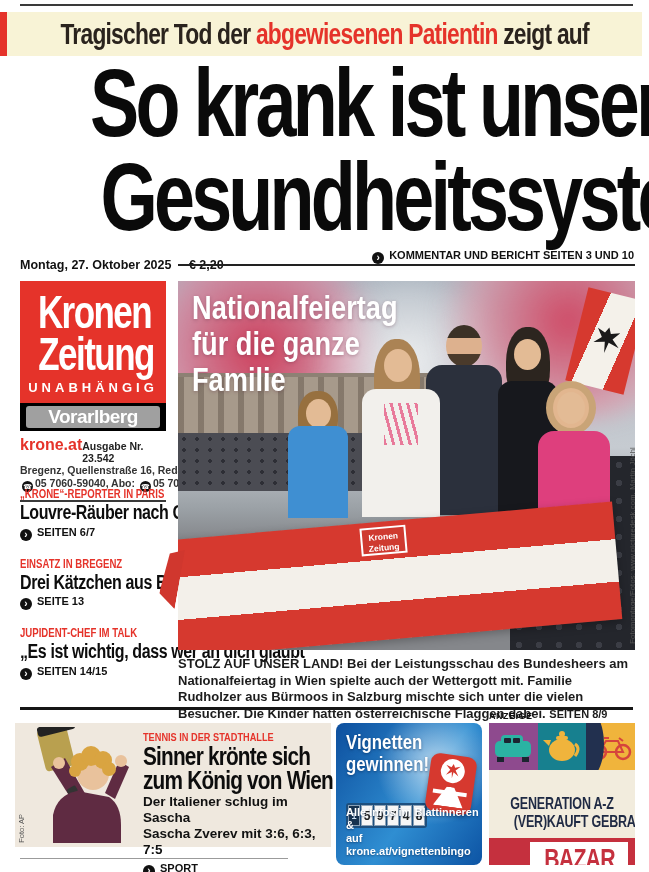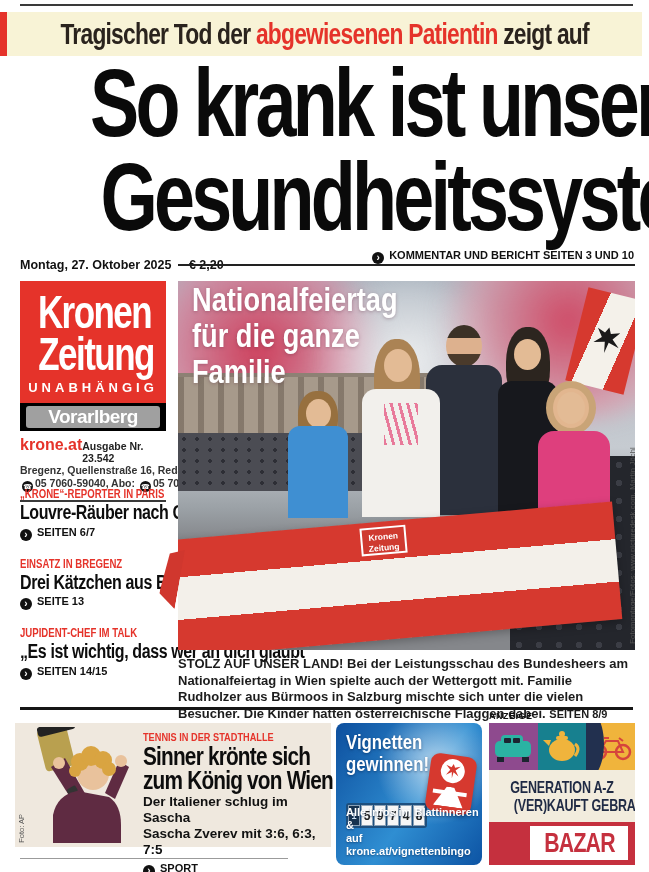--- a/index.html
+++ b/index.html
@@ -85,21 +85,21 @@
   #girl2-fur{left:368px;top:100px;width:50px;height:54px;border-radius:50%;border:7px solid #c9a477;background:#e2b68f;position:absolute;box-sizing:border-box;}
   #girl2-face{left:379px;top:111px;width:28px;height:32px;}
   #girl2-body{left:360px;top:150px;width:72px;height:132px;background:#de3f7d;border-radius:16px 16px 0 0;}
   #big-flag{left:-12px;top:240px;width:452px;height:118px;transform:rotate(-5deg);
             background:linear-gradient(180deg,#d6392f 0 32%,#f3f0ea 32% 68%,#d6392f 68%);
             box-shadow:0 3px 8px rgba(0,0,0,.25);}
   #flag-patch{position:absolute;left:198px;top:5px;width:46px;height:28px;background:#cf3a30;border:2px solid #fff;
               color:#fff;text-align:center;font-size:8.5px;font-weight:800;line-height:11px;padding-top:3px;box-sizing:border-box;}
   #small-flag{left:398px;top:12px;width:60px;height:96px;transform:rotate(14deg);
               background:linear-gradient(100deg,#d6392f 0 30%,#f4f1ea 30% 72%,#d6392f 72%);}
-  #photo-overlay{left:14px;top:0;color:#fff;font-weight:800;font-size:34px;line-height:36px;
+  #photo-overlay{left:14px;top:8px;color:#fff;font-weight:800;font-size:34px;line-height:36px;
                  text-shadow:0 1px 4px rgba(90,40,60,.35);}
   #photo-credit{right:-2px;bottom:6px;writing-mode:vertical-rl;transform:rotate(180deg);
                 font-size:7.5px;color:#555;letter-spacing:.2px;}
   #flag-spill{left:162px;top:548px;width:18px;height:60px;background:#d0372e;transform:rotate(10deg);
               clip-path:polygon(100% 0,100% 100%,0 78%,20% 10%);}
 
   
   #caption{left:178px;top:656px;width:460px;font-size:13px;line-height:16.5px;color:#1c1c1c;font-weight:700;}
   #caption .pg{font-size:11px;}
 
@@ -138,22 +138,22 @@
 
   
   #anzeige-label{left:489px;top:711px;font-size:9px;font-weight:800;color:#111;letter-spacing:.5px;}
   #bazar{left:489px;top:723px;width:146px;height:142px;overflow:hidden;}
   #bazar-tiles{display:flex;height:47px;}
   .tile{flex:1;position:relative;overflow:hidden;display:flex;align-items:center;justify-content:center;}
   #tile-car{background:#8e4a8e;}
   #tile-pot{background:#17808f;}
   #tile-bike{background:#f0b43c;}
   #tile-bike .arch{position:absolute;left:-16px;top:-14px;width:34px;height:70px;background:#22304f;border-radius:0 50% 50% 0;}
-  #bazar-claim{height:52px;background:#f2ecdd;text-align:center;color:#1f2a44;font-weight:800;
-               font-size:16.5px;line-height:18px;padding-top:8px;box-sizing:border-box;letter-spacing:-0.3px;}
+  #bazar-claim{height:68px;background:#f2ecdd;text-align:center;color:#1f2a44;font-weight:800;
+               font-size:16.5px;line-height:18px;padding-top:24px;box-sizing:border-box;letter-spacing:-0.3px;}
   #bazar-bar{position:relative;height:43px;background:#c5303e;}
   #bazar-box{position:absolute;right:7px;top:4px;width:98px;height:34px;background:#fff;
              display:flex;align-items:center;justify-content:center;}
   #bazar-box .b{color:#c5303e;font-size:28px;font-weight:800;letter-spacing:-1px;}
 </style>
 </head>
 <body>
 
 <div id="page">
 

